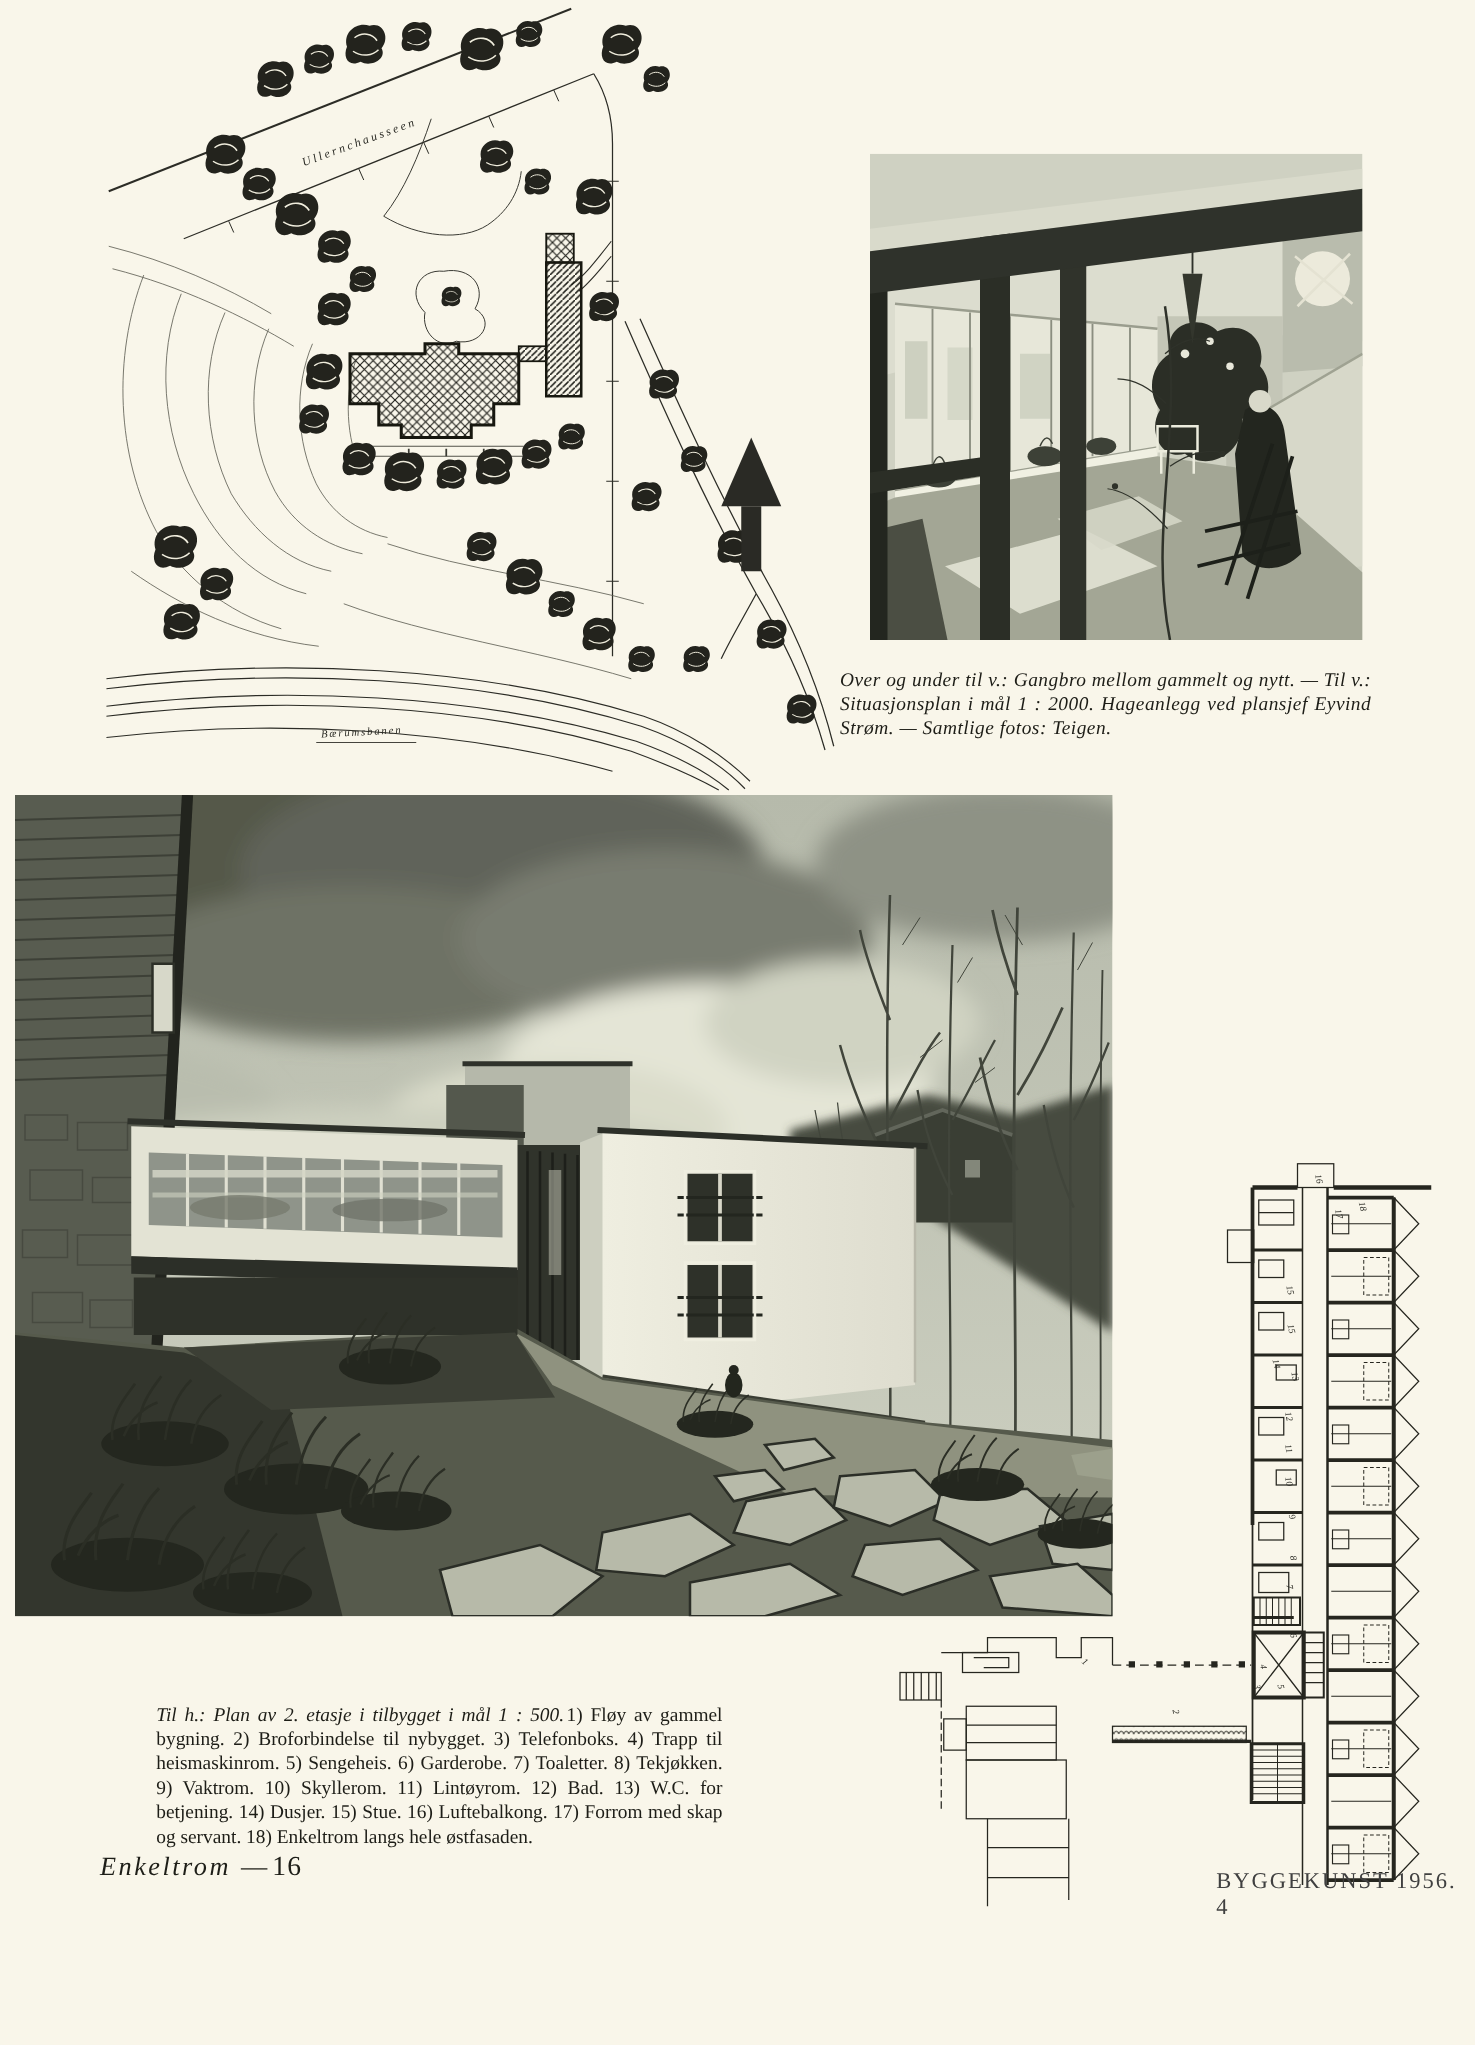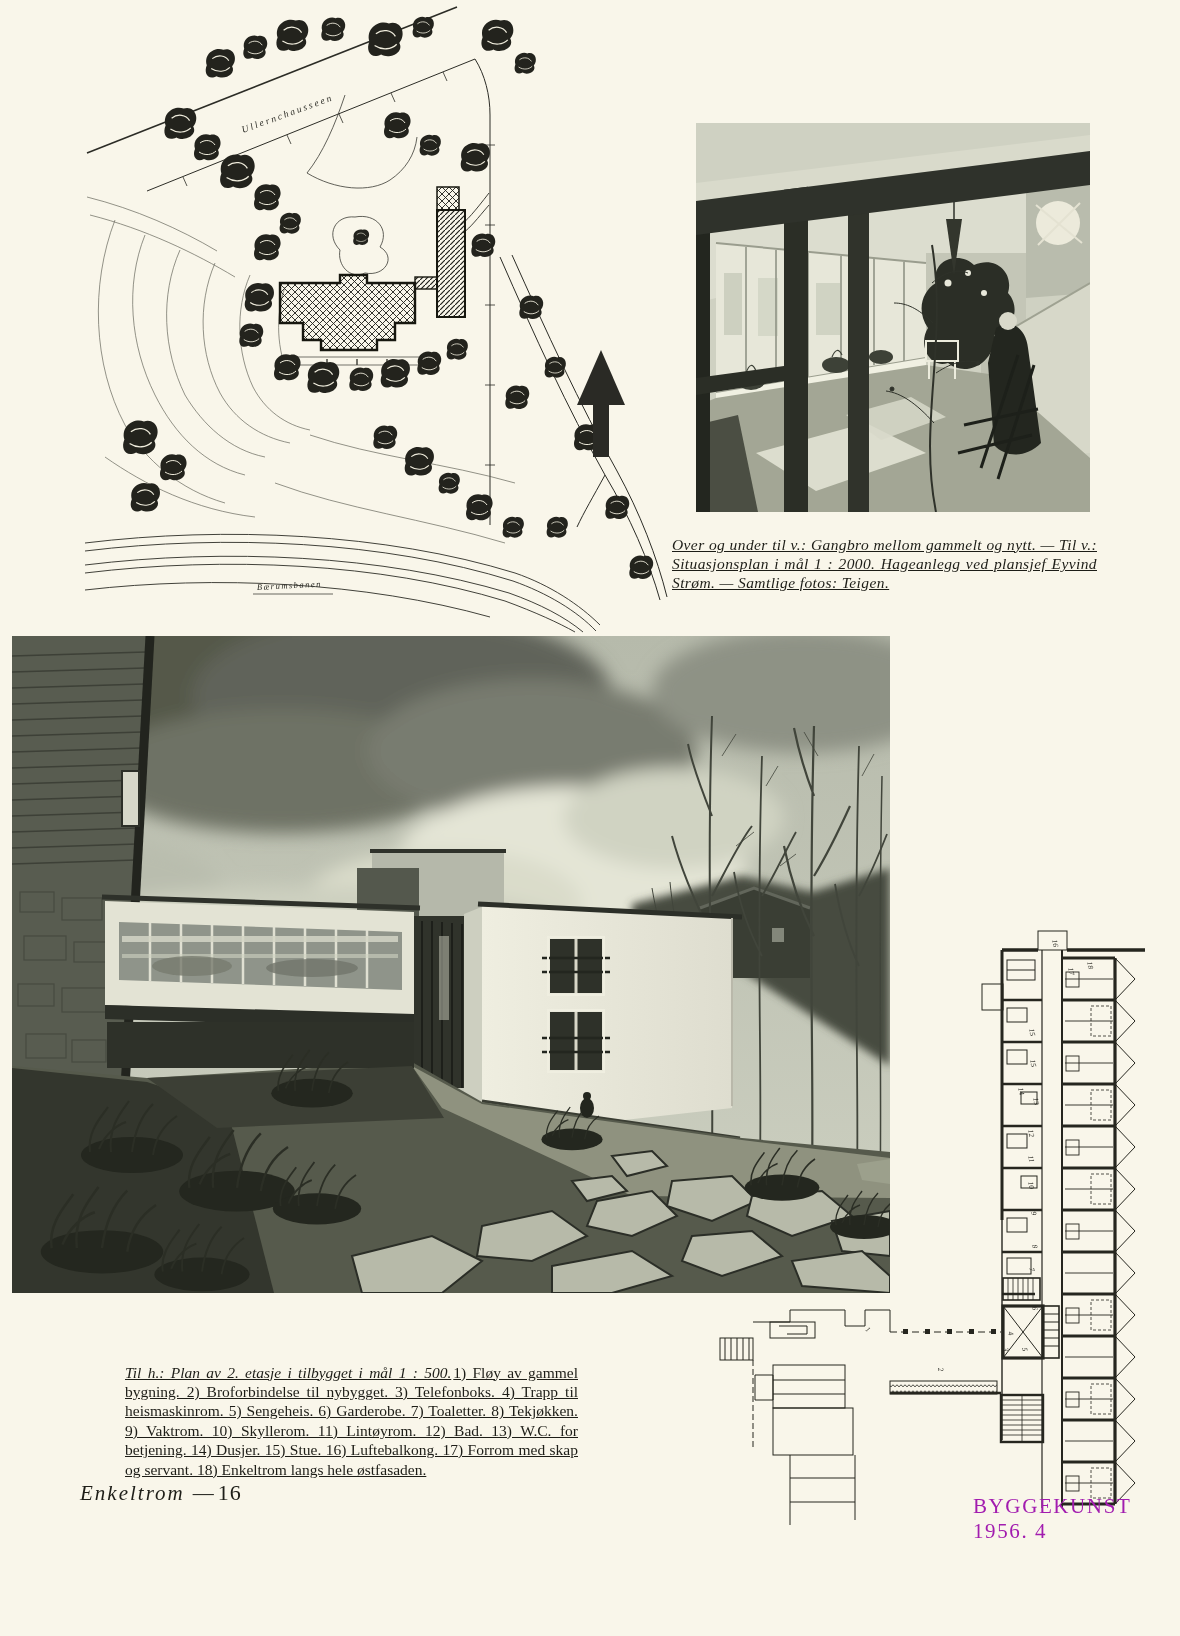--- a/index.html
+++ b/index.html
@@ -7,31 +7,30 @@
     width:1180px;height:1636px;position:relative;overflow:hidden;
     background:#f9f6ea;
     font-family:"Liberation Serif","DejaVu Serif",serif;
     color:#1e1e18;
   }
   .abs{position:absolute;}
   .caption{
     text-align:justify;
     font-size:15.5px;line-height:19.4px;
     color:#1d1d17;
-    text-decoration:underline;
   }
   .caption-top{left:672px;top:519px;width:425px;font-style:italic;letter-spacing:.4px;}
   .caption-bottom{left:125px;top:1347px;width:453px;}
   .caption-bottom .lead{font-style:italic;}
   .caption-bottom .legend{margin-left:2px;}
   .footer-left{left:80px;top:1480px;font-size:21px;}
   .footer-left .tillegget{font-style:italic;letter-spacing:2px;}
   .footer-left .dash{margin:0 4px 0 8px;}
   .footer-left .pg{font-size:22px;letter-spacing:1px;}
-  .footer-right{left:973px;top:1494px;font-size:21px;letter-spacing:1.6px;color:#a21caf;}
+  .footer-right{left:973px;top:1494px;font-size:18px;letter-spacing:1.6px;color:#404040;}
   svg text{font-family:"Liberation Serif","DejaVu Serif",serif;}
 </style>
 </head>
 <body>
 
 <svg class="abs" style="left:85px;top:5px" width="585" height="628" viewBox="0 0 585 628">
   <defs>
     <pattern id="cross" width="7" height="7" patternUnits="userSpaceOnUse">
       <path d="M0 0L7 7M7 0L0 7" stroke="#1e1e19" stroke-width="0.9"></path>
     </pattern>

